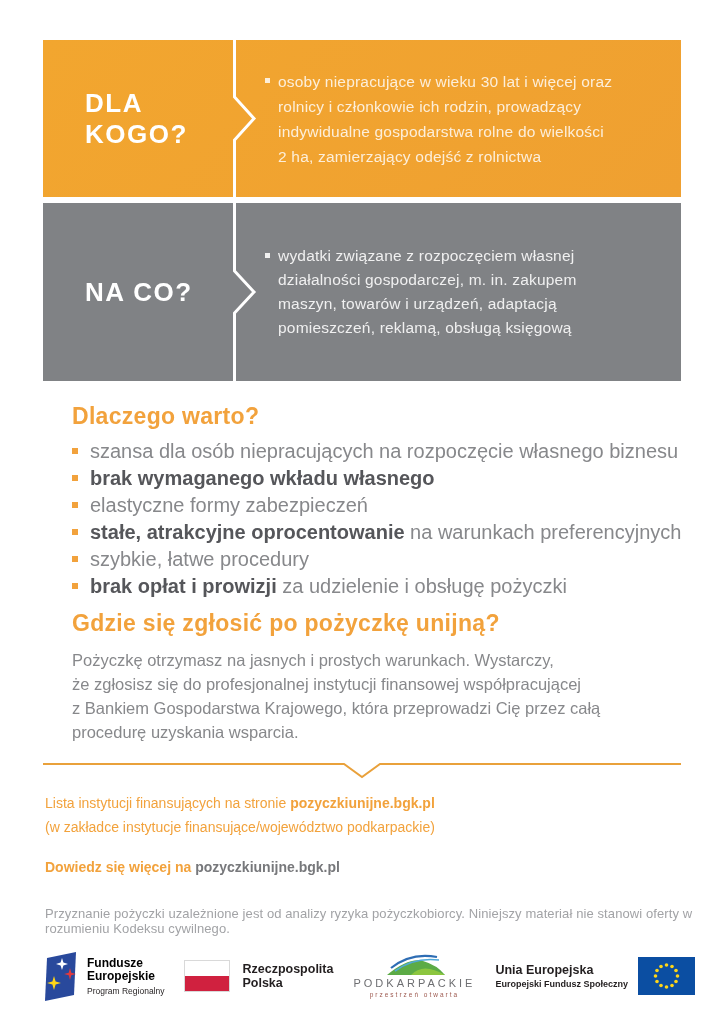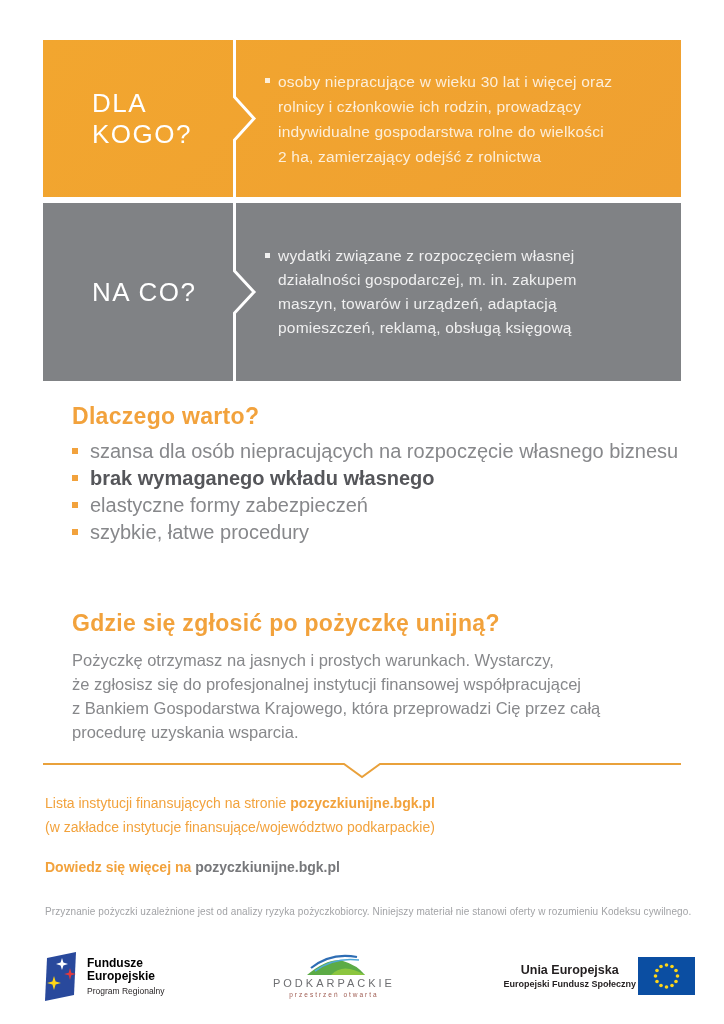--- a/index.html
+++ b/index.html
@@ -9,23 +9,23 @@
     width:724px; height:1024px;
     background:#ffffff;
     font-family:"Liberation Sans", sans-serif;
     overflow:hidden;
   }
   
   .info-box { position:absolute; left:43px; width:638px; }
   .box-orange { top:40px; height:157px; background:linear-gradient(135deg,#f2a62f,#efa031); }
   .box-gray   { top:203px; height:178px; background:#808285; }
   .box-label {
-    position:absolute; left:49px; top:0; bottom:0; width:155px;
+    position:absolute; left:42px; top:0; bottom:0; width:155px;
     display:flex; align-items:center;
-    color:#ffffff; font-weight:400; font-size:26px; letter-spacing:1.5px;
+    color:#ffffff; font-weight:700; font-size:26px; letter-spacing:1.5px;
   }
   .box-divider { position:absolute; left:190px; top:0; height:100%; }
   .box-text {
     position:absolute; left:222px; right:36px; top:0; bottom:0;
     display:flex; align-items:center;
   }
   .box-text-inner { display:flex; }
   .box-orange .box-text-inner { color:rgba(255,255,255,0.82); }
   .box-gray   .box-text-inner { color:rgba(255,255,255,0.88); }
   .sq-bullet-white {
@@ -59,40 +59,40 @@
   #section-divider { position:absolute; left:43px; top:756px; }
 
   .links-block { position:absolute; left:45px; top:791px; font-size:14px; line-height:24px; }
   .links-block .orange-n { color:#f2a23c; }
   .links-block .orange-b { color:#f2a23c; font-weight:700; }
   .links-block .gray-b   { color:#77787b; font-weight:700; }
   #links-line3 { margin-top:16px; }
 
   #disclaimer {
     position:absolute; left:45px; top:906px; width:650px;
-    color:#a2a3a6; font-size:10px; letter-spacing:0.1px;
+    color:#a2a3a6; font-size:13px; letter-spacing:0.1px;
   }
 
   
   .footer-logos {
     position:absolute; left:43px; top:945px; width:652px; height:62px;
     display:flex; justify-content:space-between; align-items:center;
   }
   .logo-group { display:flex; align-items:center; }
   .fe-text { margin-left:8px; }
   .fe-title { font-weight:700; font-size:12px; line-height:13px; color:#000000; }
   .fe-sub { font-size:8.5px; color:#231f20; margin-top:3px; }
   .pl-flag { width:46px; height:32px; border:1px solid #d9d9d9; }
   .pl-flag .top { height:50%; background:#ffffff; }
   .pl-flag .bottom { height:50%; background:#d0213f; }
   .rp-text { margin-left:12px; font-weight:700; font-size:12.5px; line-height:14px; color:#231f20; }
   .pod-group { display:flex; flex-direction:column; align-items:center; }
   .pod-name { font-size:11px; letter-spacing:3px; color:#6d6e71; margin-top:1px; }
   .pod-tagline { font-size:6.5px; letter-spacing:2px; color:#9e5a50; margin-top:2px; }
-  .ue-text { margin-right:2px; text-align:center; }
+  .ue-text { margin-right:10px; text-align:left; }
   .ue-line1 { font-weight:700; font-size:12.5px; color:#231f20; }
   .ue-line2 { font-weight:700; font-size:9px; color:#231f20; margin-top:2px; }
 </style>
 </head>
 <body>
 
 <div class="info-box box-orange">
   <div class="box-label">DLA KOGO?</div>
   <svg class="box-divider" width="24" height="157" viewBox="0 0 24 157">
     <polyline points="1.5,0 1.5,57 21,78.5 1.5,100 1.5,157" fill="none" stroke="#ffffff" stroke-width="3"></polyline>
@@ -134,21 +134,29 @@
   <li>
     <span class="sq-bullet-orange"></span>
     <span><b>brak wymaganego wkładu własnego</b><span class="norm"></span></span>
   </li>
   <li>
     <span class="sq-bullet-orange"></span>
     <span><b></b><span class="norm">elastyczne formy zabezpieczeń</span></span>
   </li>
   <li>
     <span class="sq-bullet-orange"></span>
+    <span><b>stałe, atrakcyjne oprocentowanie</b><span class="norm"> na warunkach preferencyjnych</span></span>
+  </li>
+  <li>
+    <span class="sq-bullet-orange"></span>
     <span><b></b><span class="norm">szybkie, łatwe procedury</span></span>
+  </li>
+  <li style="margin-top:4px;">
+    <span class="sq-bullet-orange"></span>
+    <span><b>brak opłat i prowizji</b><span class="norm"> za udzielenie i obsługę pożyczki</span></span>
   </li>
 </ul>
 
 <h2 id="where-heading" class="orange-heading">Gdzie się zgłosić po pożyczkę unijną?</h2>
 <p id="where-paragraph">Pożyczkę otrzymasz na jasnych i prostych warunkach. Wystarczy,
 że zgłosisz się do profesjonalnej instytucji finansowej współpracującej
 z Bankiem Gospodarstwa Krajowego, która przeprowadzi Cię przez całą
 procedurę uzyskania wsparcia.</p>
 
 <svg id="section-divider" width="638" height="24" viewBox="0 0 638 24">
@@ -178,20 +186,30 @@
     </svg>
     <div class="fe-text">
       <div class="fe-title">
         <div>Fundusze</div>
         <div>Europejskie</div>
       </div>
       <div class="fe-sub">Program Regionalny</div>
     </div>
   </div>
 
+  <div class="logo-group">
+    <div class="pl-flag">
+      <div class="top"></div>
+        <div class="bottom"></div>
+    </div>
+    <div class="rp-text">
+      <div>Rzeczpospolita</div>
+      <div>Polska</div>
+    </div>
+  </div>
 
   <div class="pod-group">
     <svg width="66" height="22" viewBox="0 0 66 22">
       <path d="M6,21 Q28,3 42,7 Q56,11 64,21 Z" fill="#5cab46"></path>
       <path d="M30,21 Q42,8 64,21 Z" fill="#8cc63f"></path>
       <path d="M10,14 Q30,-2 56,3" fill="none" stroke="#2e6db4" stroke-width="2.2"></path>
       <path d="M14,17 Q33,3 58,6" fill="none" stroke="#4fa8d8" stroke-width="1.6"></path>
     </svg>
     <div class="pod-name">PODKARPACKIE</div>
     <div class="pod-tagline">przestrzeń otwarta</div>

